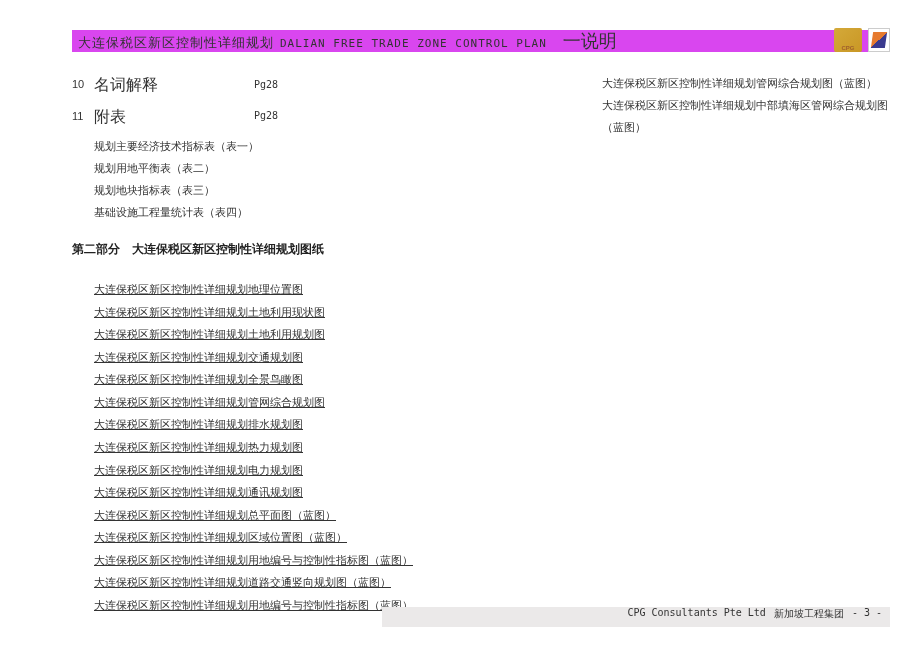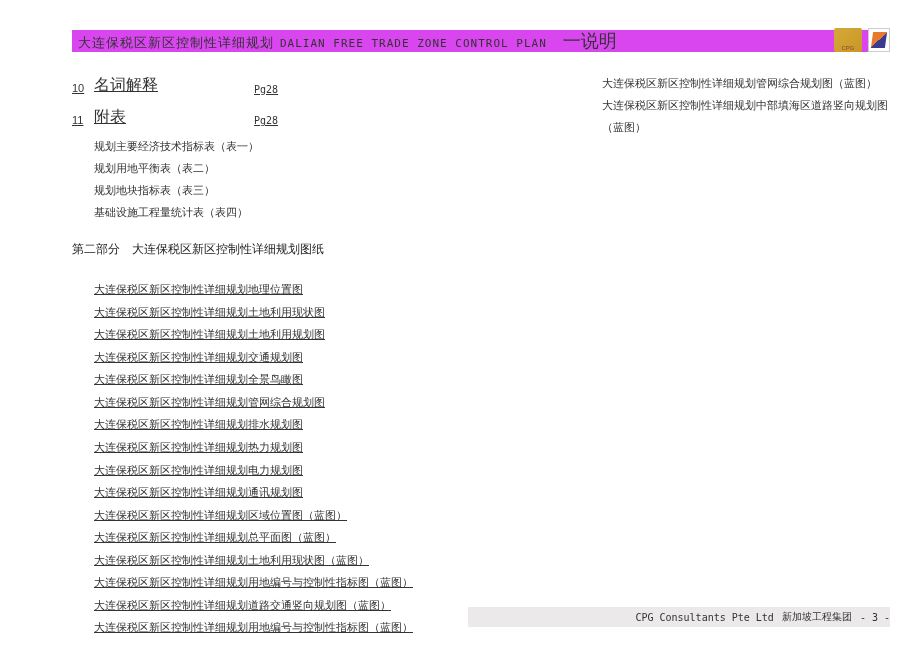--- a/index.html
+++ b/index.html
@@ -96,24 +96,23 @@
       gap: 50px;
     }
     .col-left {
       width: 480px;
     }
     .col-right {
       flex: 1;
     }
     .toc-row {
       display: flex;
-      align-items: flex-end;
+      align-items: center;
       margin-bottom: 6px;
       line-height: 1.6;
-      text-decoration: underline;
     }
     .toc-num {
       width: 22px;
       text-align: left;
       font-size: 11px;
       color: #333;
     }
     .toc-label {
       width: 160px;
       font-size: 16px;
@@ -127,45 +126,46 @@
     .sub-item {
       margin-left: 22px;
       font-size: 11px;
       color: #333;
       line-height: 2.0;
     }
     .part-title {
       margin-top: 18px;
       margin-bottom: 20px;
       font-size: 12px;
-      font-weight: normal;
+      font-weight: bold;
       color: #222;
     }
     .drawing-item {
       margin-left: 22px;
       font-size: 11px;
       color: #333;
       line-height: 2.05;
       text-decoration: underline;
     }
     .right-item {
       font-size: 11px;
       color: #333;
       line-height: 2.0;
     }
     .footer-bar {
       position: absolute;
       bottom: 24px;
       right: 30px;
-      width: 422px;
+      width: 508px;
       height: 20px;
       background: #ebe9e9;
       display: flex;
-      align-items: center;
+      align-items: flex-start;
       justify-content: flex-end;
+      padding-right: 8px;
       gap: 8px;
     }
     .footer-text {
       font-size: 10px;
       color: #333;
       font-family: "Consolas", "SimSun", monospace;
     }
   </style>
 </head>
 <body>
@@ -209,31 +209,30 @@
     <div class="drawing-item">大连保税区新区控制性详细规划地理位置图</div>
     <div class="drawing-item">大连保税区新区控制性详细规划土地利用现状图</div>
     <div class="drawing-item">大连保税区新区控制性详细规划土地利用规划图</div>
     <div class="drawing-item">大连保税区新区控制性详细规划交通规划图</div>
     <div class="drawing-item">大连保税区新区控制性详细规划全景鸟瞰图</div>
     <div class="drawing-item">大连保税区新区控制性详细规划管网综合规划图</div>
     <div class="drawing-item">大连保税区新区控制性详细规划排水规划图</div>
     <div class="drawing-item">大连保税区新区控制性详细规划热力规划图</div>
     <div class="drawing-item">大连保税区新区控制性详细规划电力规划图</div>
     <div class="drawing-item">大连保税区新区控制性详细规划通讯规划图</div>
+    <div class="drawing-item">大连保税区新区控制性详细规划总平面图（蓝图）</div>
     <div class="drawing-item">大连保税区新区控制性详细规划区域位置图（蓝图）</div>
-    <div class="drawing-item">大连保税区新区控制性详细规划总平面图（蓝图）</div>
-    <div class="drawing-item">大连保税区新区控制性详细规划土地利用现状图（蓝图）</div>
     <div class="drawing-item">大连保税区新区控制性详细规划用地编号与控制性指标图（蓝图）</div>
     <div class="drawing-item">大连保税区新区控制性详细规划道路交通竖向规划图（蓝图）</div>
     <div class="drawing-item">大连保税区新区控制性详细规划用地编号与控制性指标图（蓝图）</div>
   </div>
 
   <div class="col-right">
     <div class="right-item">大连保税区新区控制性详细规划管网综合规划图（蓝图）</div>
-    <div class="right-item">大连保税区新区控制性详细规划中部填海区道路竖向规划图（蓝图）</div>
+    <div class="right-item">大连保税区新区控制性详细规划中部填海区管网综合规划图（蓝图）</div>
   </div>
 </div>
 
 <div class="footer-bar">
   <span class="footer-text">CPG Consultants Pte Ltd</span>
   <span class="footer-text">新加坡工程集团</span>
   <span class="footer-text">- 3 -</span>
 </div>
 
 </body></html>

